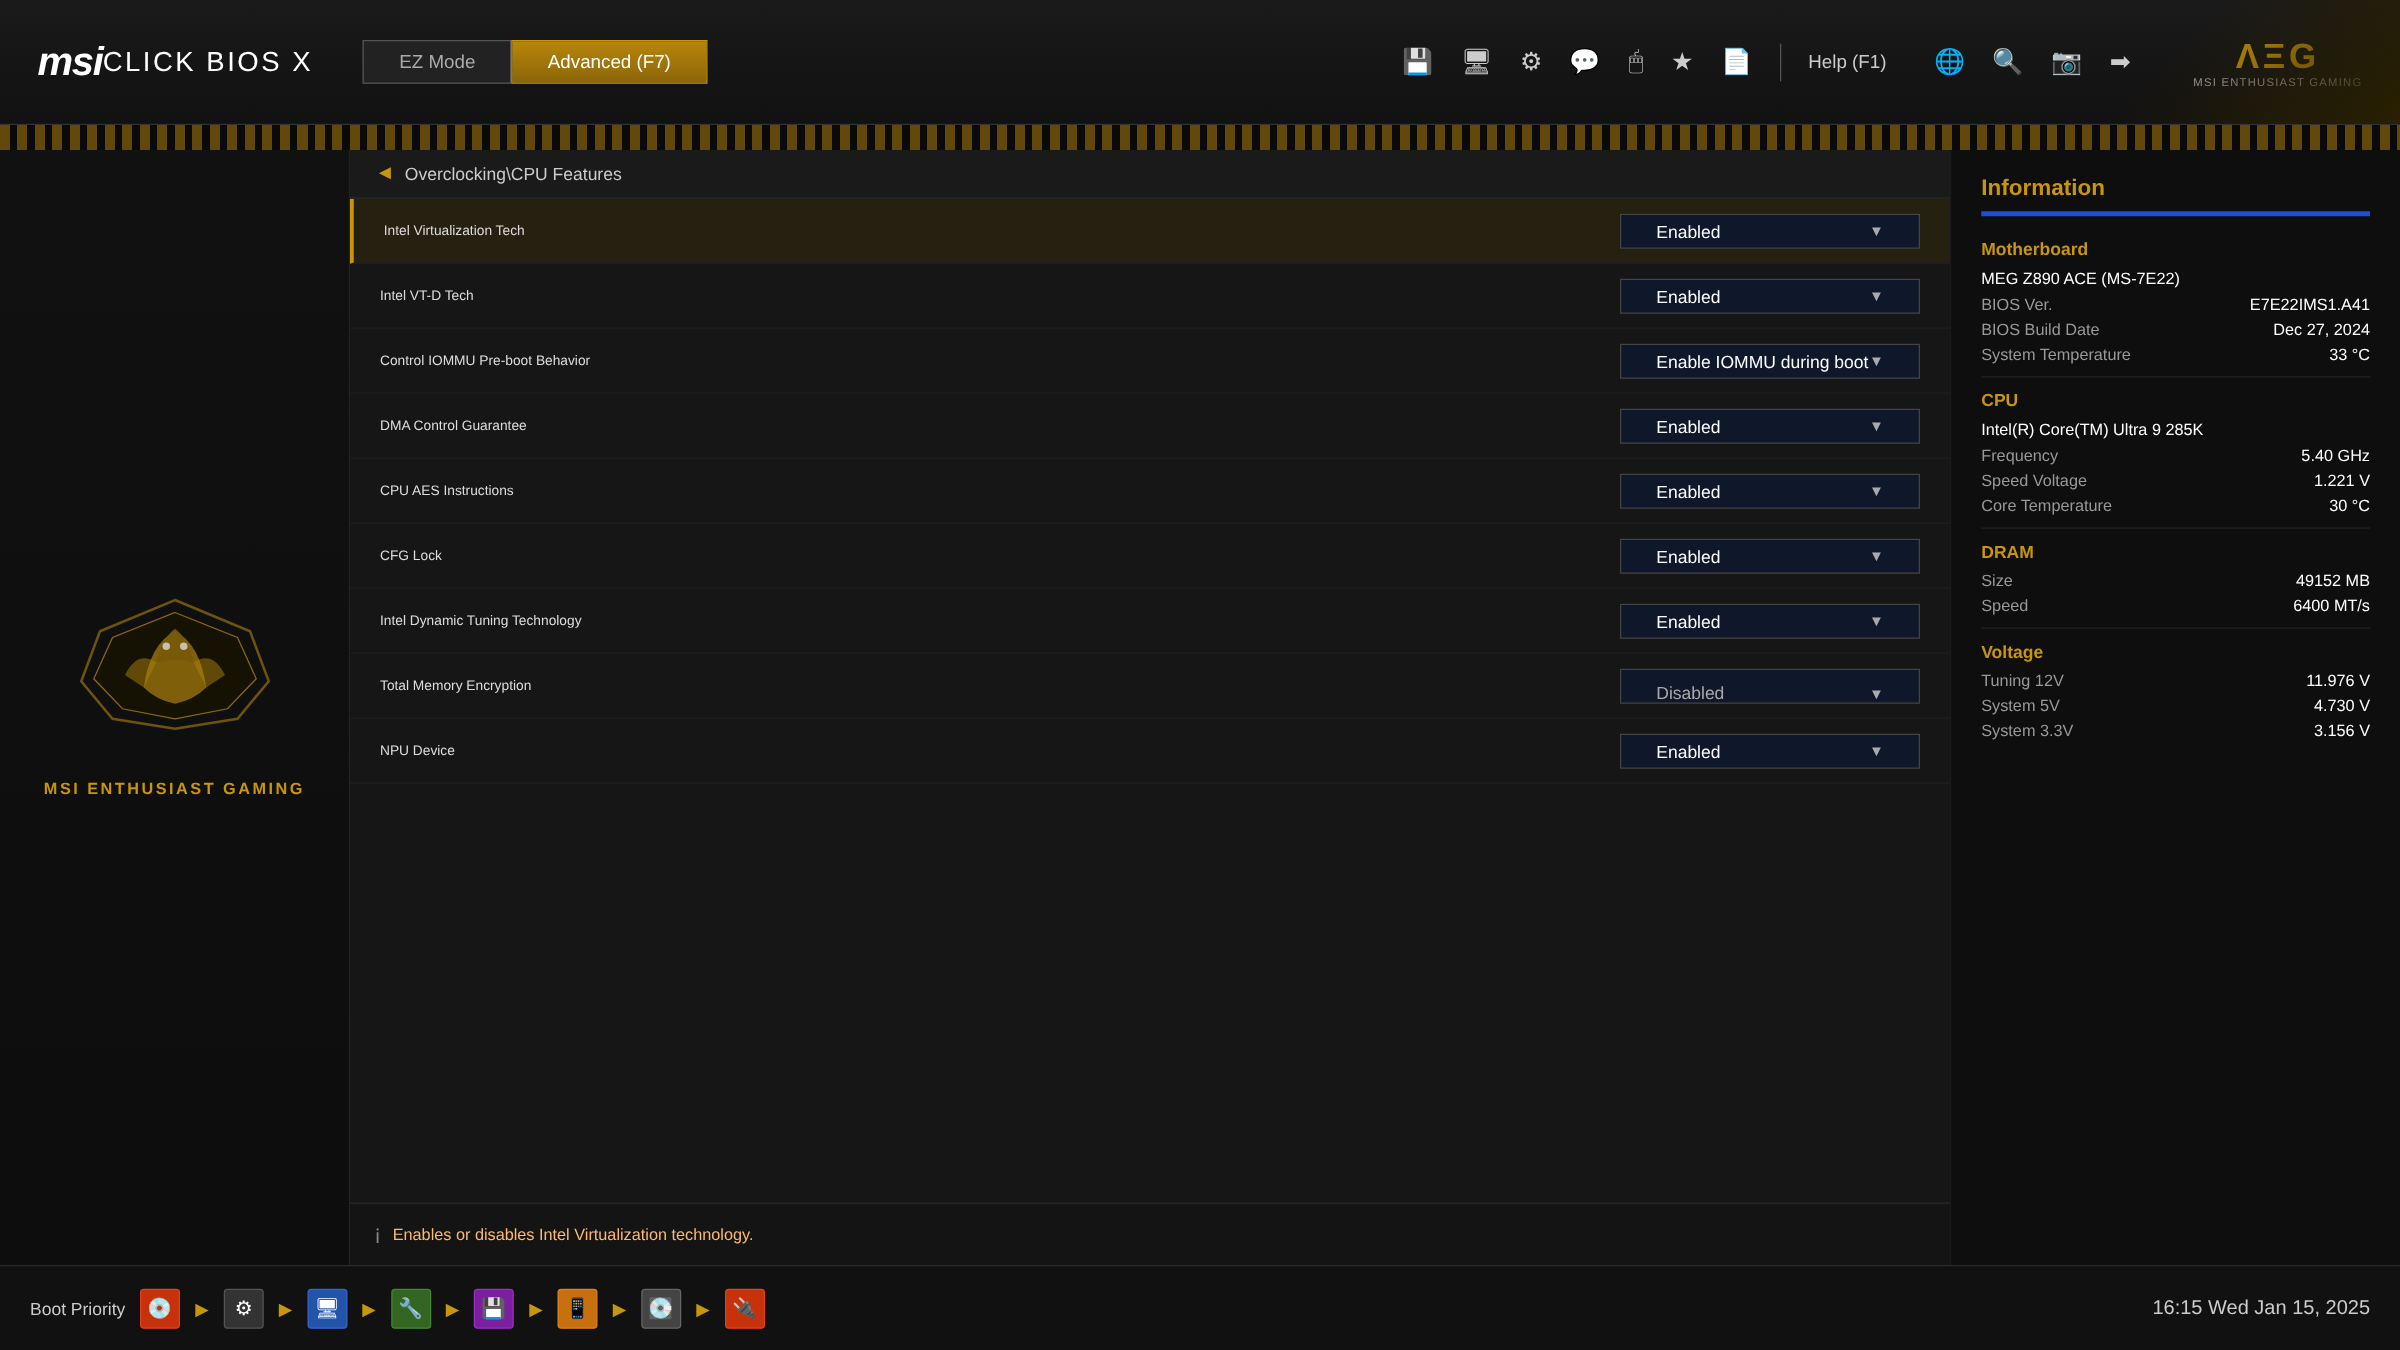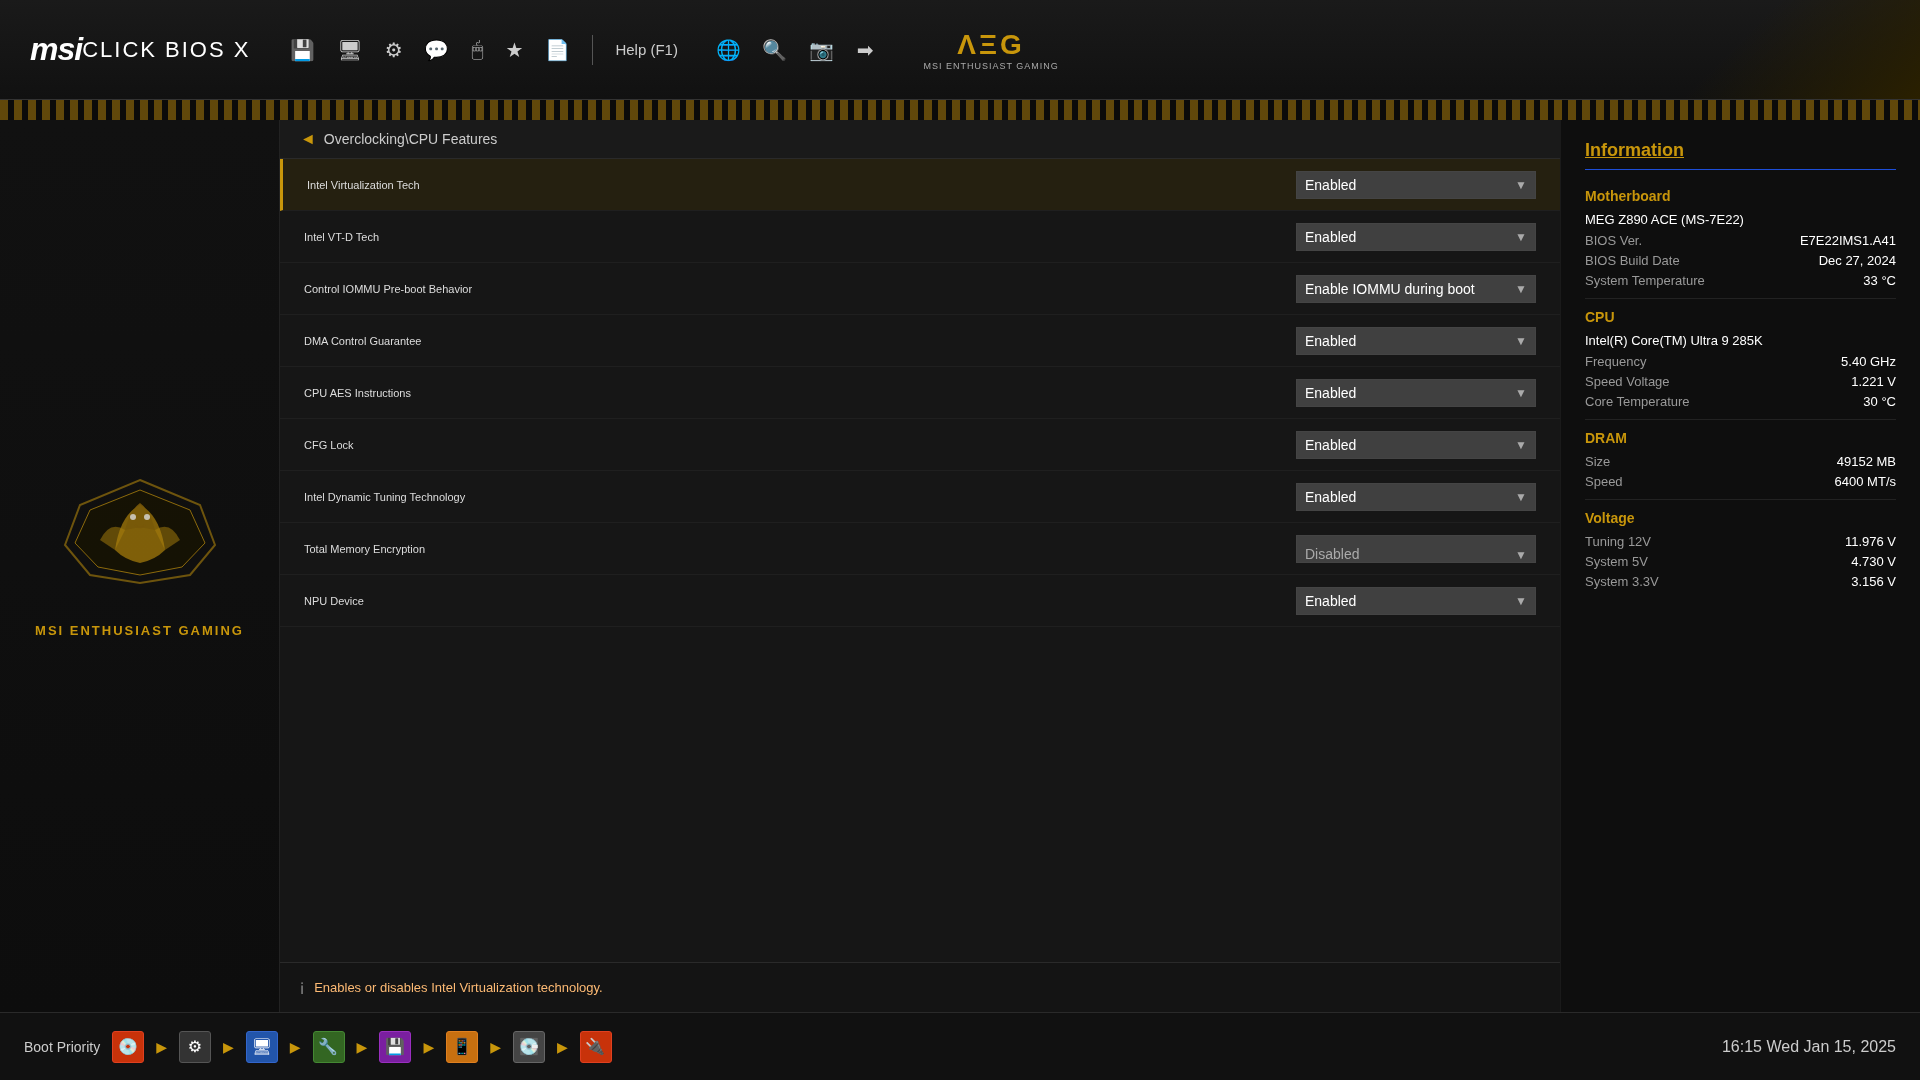--- a/index.html
+++ b/index.html
@@ -196,25 +196,25 @@
       background: #252010;
       border-left: 3px solid #c8960b;
     }
     .setting-label {
       color: #ddd;
       font-size: 11px;
     }
     .setting-dropdown {
       display: flex;
       align-items: center;
-      background: #404040;
+      background: #0f172a;
       border: 1px solid #444;
       min-width: 240px;
       height: 28px;
-      padding: 0 8px;
+      padding: 0 28px;
       justify-content: space-between;
       cursor: pointer;
     }
     .setting-dropdown.disabled-val {
       color: #888;
       align-items: flex-end;
     }
     .setting-dropdown .value-text {
       color: #fff;
       font-size: 14px;
@@ -249,22 +249,21 @@
       padding: 20px 24px;
       border-left: 1px solid #1a1a1a;
       overflow-y: auto;
     }
     .info-panel-title {
       color: #c8960b;
       font-size: 18px;
       font-weight: bold;
       margin-bottom: 18px;
       padding-bottom: 8px;
-      border-bottom: 1px solid #1d4ed8;
-      text-decoration: underline;
+      border-bottom: 4px solid #1d4ed8;
     }
     .info-section-title {
       color: #c8960b;
       font-size: 14px;
       font-weight: bold;
       margin: 2px 0 8px 0;
     }
     .info-row {
       display: flex;
       justify-content: space-between;
@@ -342,20 +341,24 @@
       fill: #c8960b;
       opacity: 0.85;
     }
   </style>
 </head>
 <body>
 
 <div class="header">
   <span class="msi-logo">msi</span>
   <span class="bios-title">CLICK BIOS X</span>
+  <div class="mode-buttons">
+    <button class="mode-btn ez">EZ Mode</button>
+    <button class="mode-btn advanced">Advanced (F7)</button>
+  </div>
   <div class="header-icons">
     <span class="header-icon">💾</span>
     <span class="header-icon">🖥</span>
     <span class="header-icon">⚙</span>
     <span class="header-icon">💬</span>
     <span class="header-icon">🖱</span>
     <span class="header-icon">★</span>
     <span class="header-icon">📄</span>
     <div class="header-separator"></div>
     <span class="help-text">Help (F1)</span>

